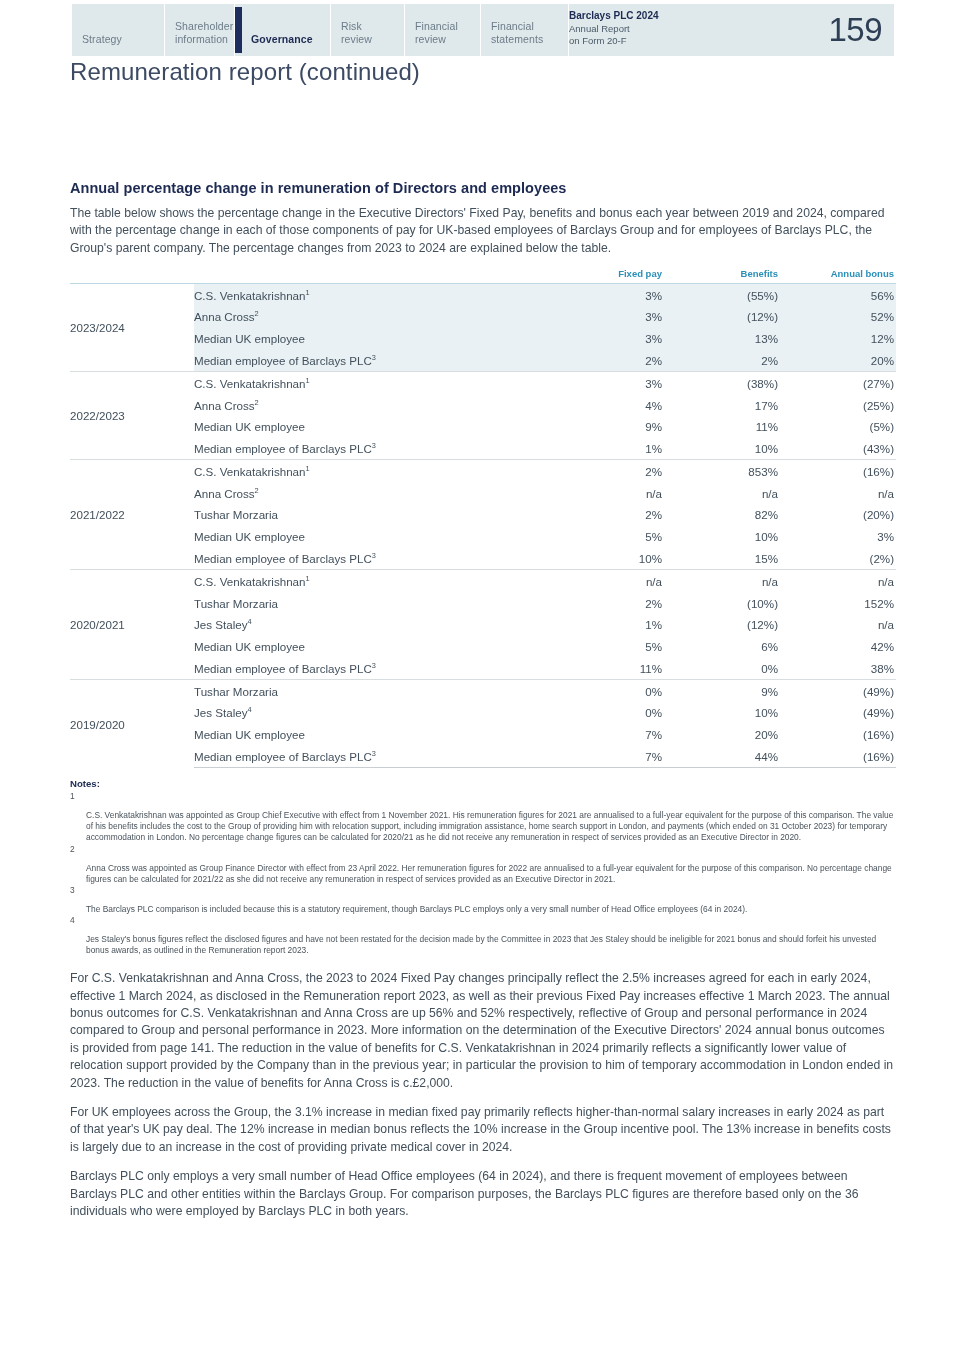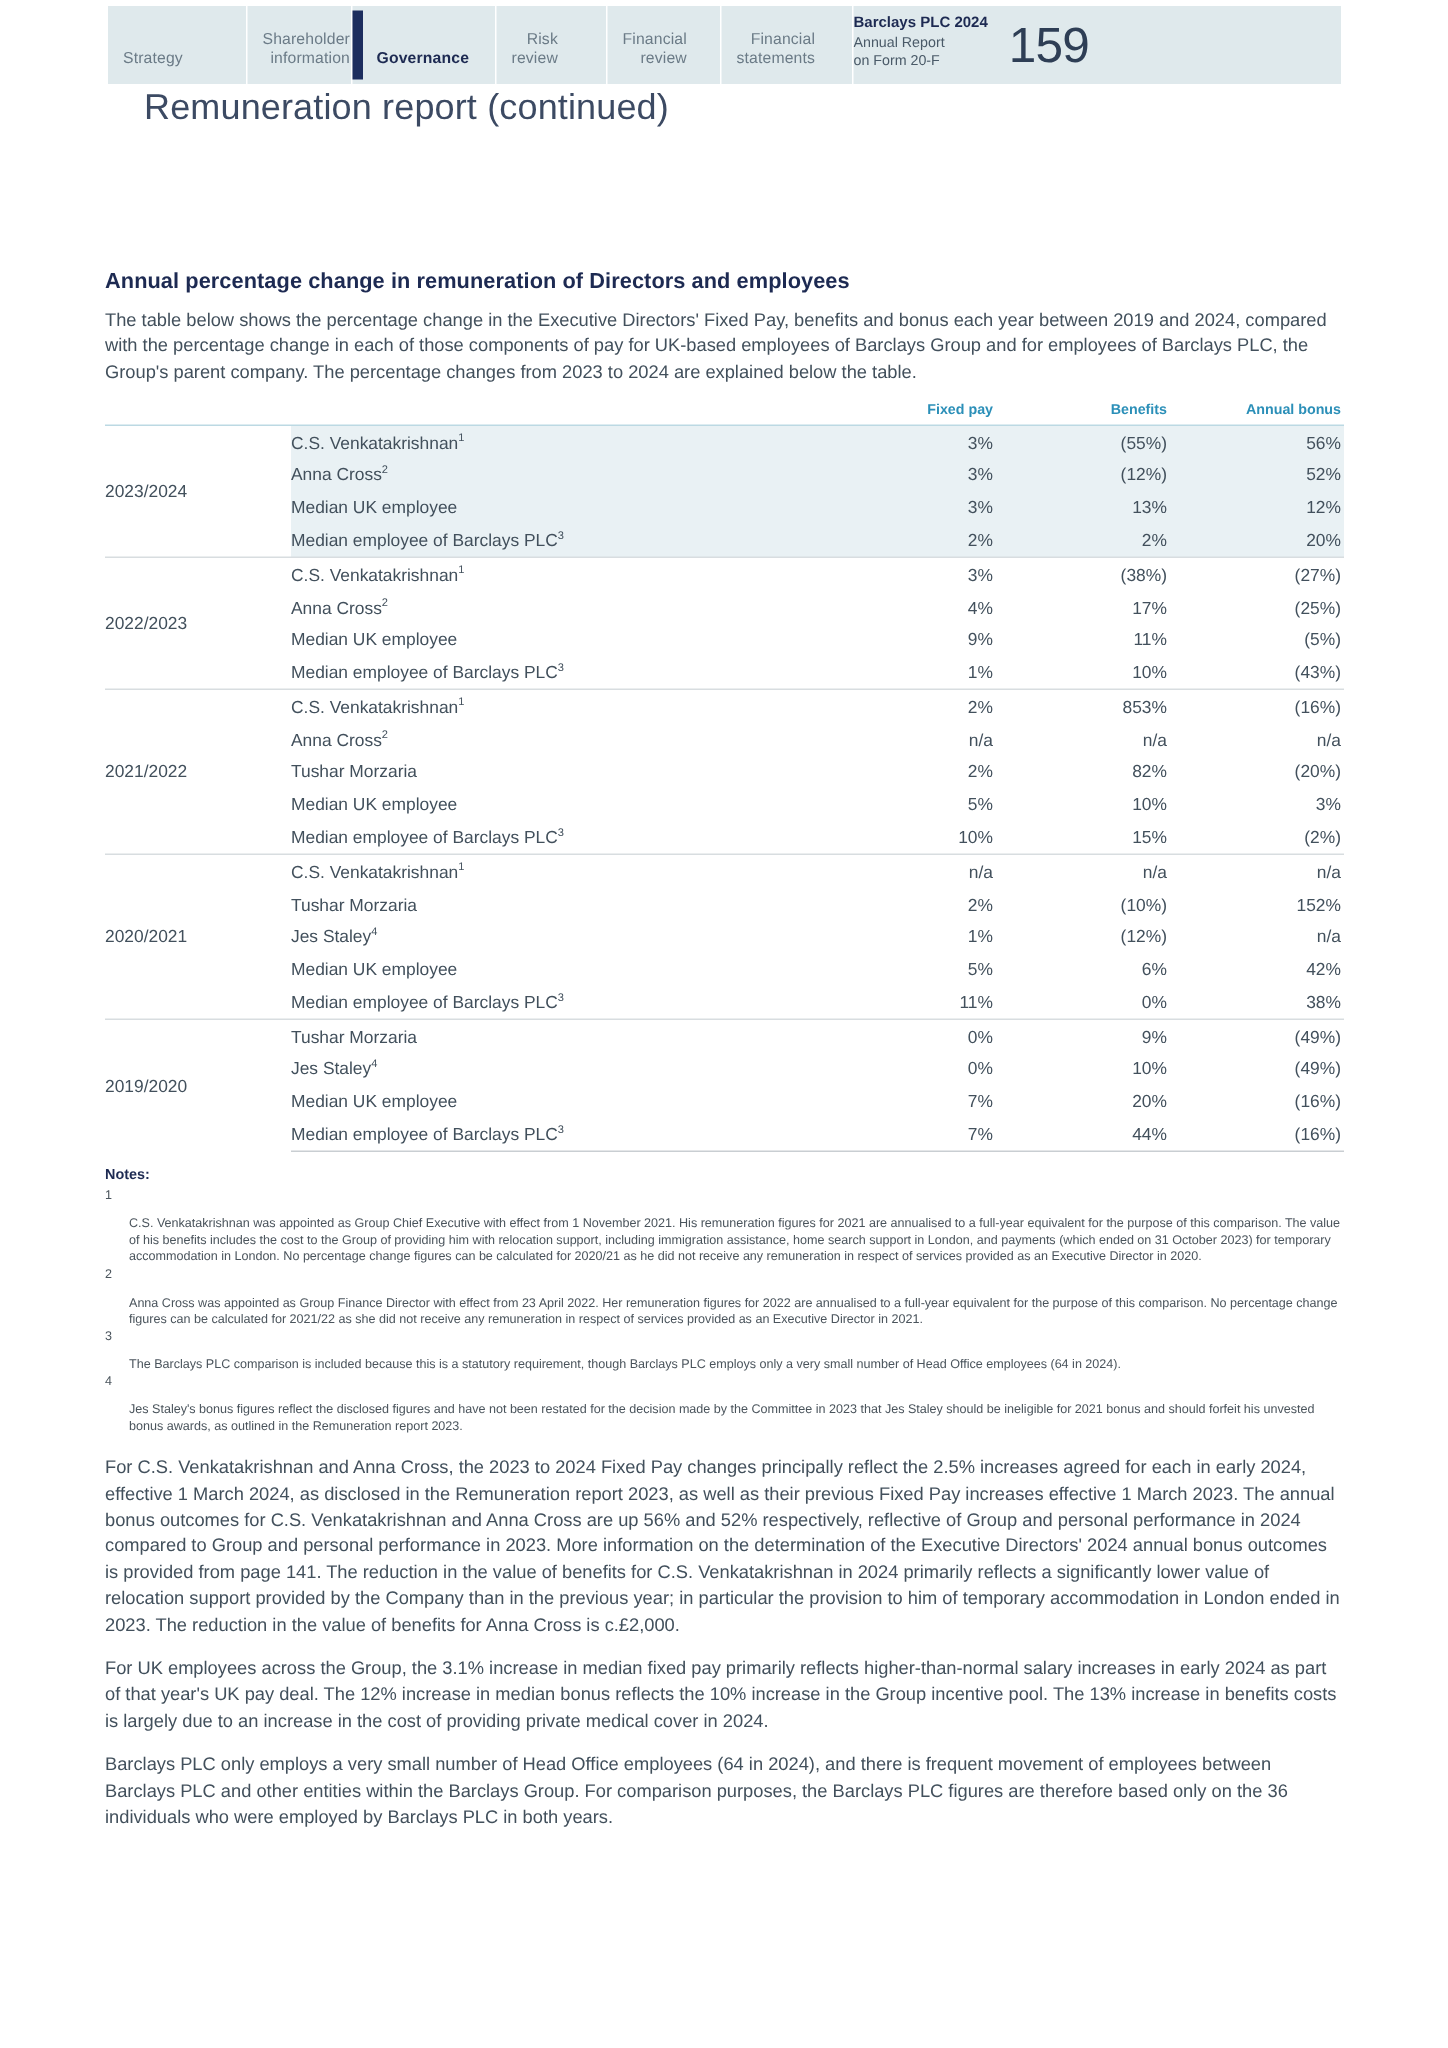--- a/index.html
+++ b/index.html
@@ -33,21 +33,21 @@
     display: flex;
     align-items: flex-end;
     padding: 0 0 10px 10px;
     box-sizing: border-box;
     border-right: 1px solid #ffffff;
     font-size: 10.5px;
     line-height: 13px;
     color: #6b7b87;
     letter-spacing: 0.1px;
   }
-  .nav-tab .tab-label { display: block; text-align: right; }
+  .nav-tab .tab-label { display: block; }
   .nav-tab.active {
     color: #1d2a52;
     font-weight: bold;
     padding-left: 16px;
   }
   .nav-tab.active::before {
     content: "";
     position: absolute;
     left: 0;
     top: 3px;
@@ -60,21 +60,21 @@
   .nav-tab.t-climate    { width: 130px; border-right: none; }
   .nav-tab.t-governance { width: 96px; }
   .nav-tab.t-risk       { width: 74px; }
   .nav-tab.t-finrev     { width: 76px; }
   .nav-tab.t-finstate   { width: 88px; }
 
   .header-meta {
     flex: 1;
     display: flex;
     align-items: center;
-    justify-content: flex-start;
+    justify-content: space-between;
     padding-right: 12px;
     gap: 14px;
   }
   .meta-lines {
     text-align: left;
     font-size: 9.5px;
     line-height: 12.5px;
     color: #4a5a68;
     padding-bottom: 2px;
   }
@@ -94,21 +94,20 @@
 
   
   .page-title {
     position: absolute;
     left: 70px;
     top: 58px;
     font-size: 24px;
     font-weight: 400;
     color: #3c4a63;
     letter-spacing: 0.1px;
-    margin-left: 26px;
   }
 
   
   .content {
     position: absolute;
     left: 70px;
     top: 180px;
     width: 826px;
   }
   h2.section-title {

